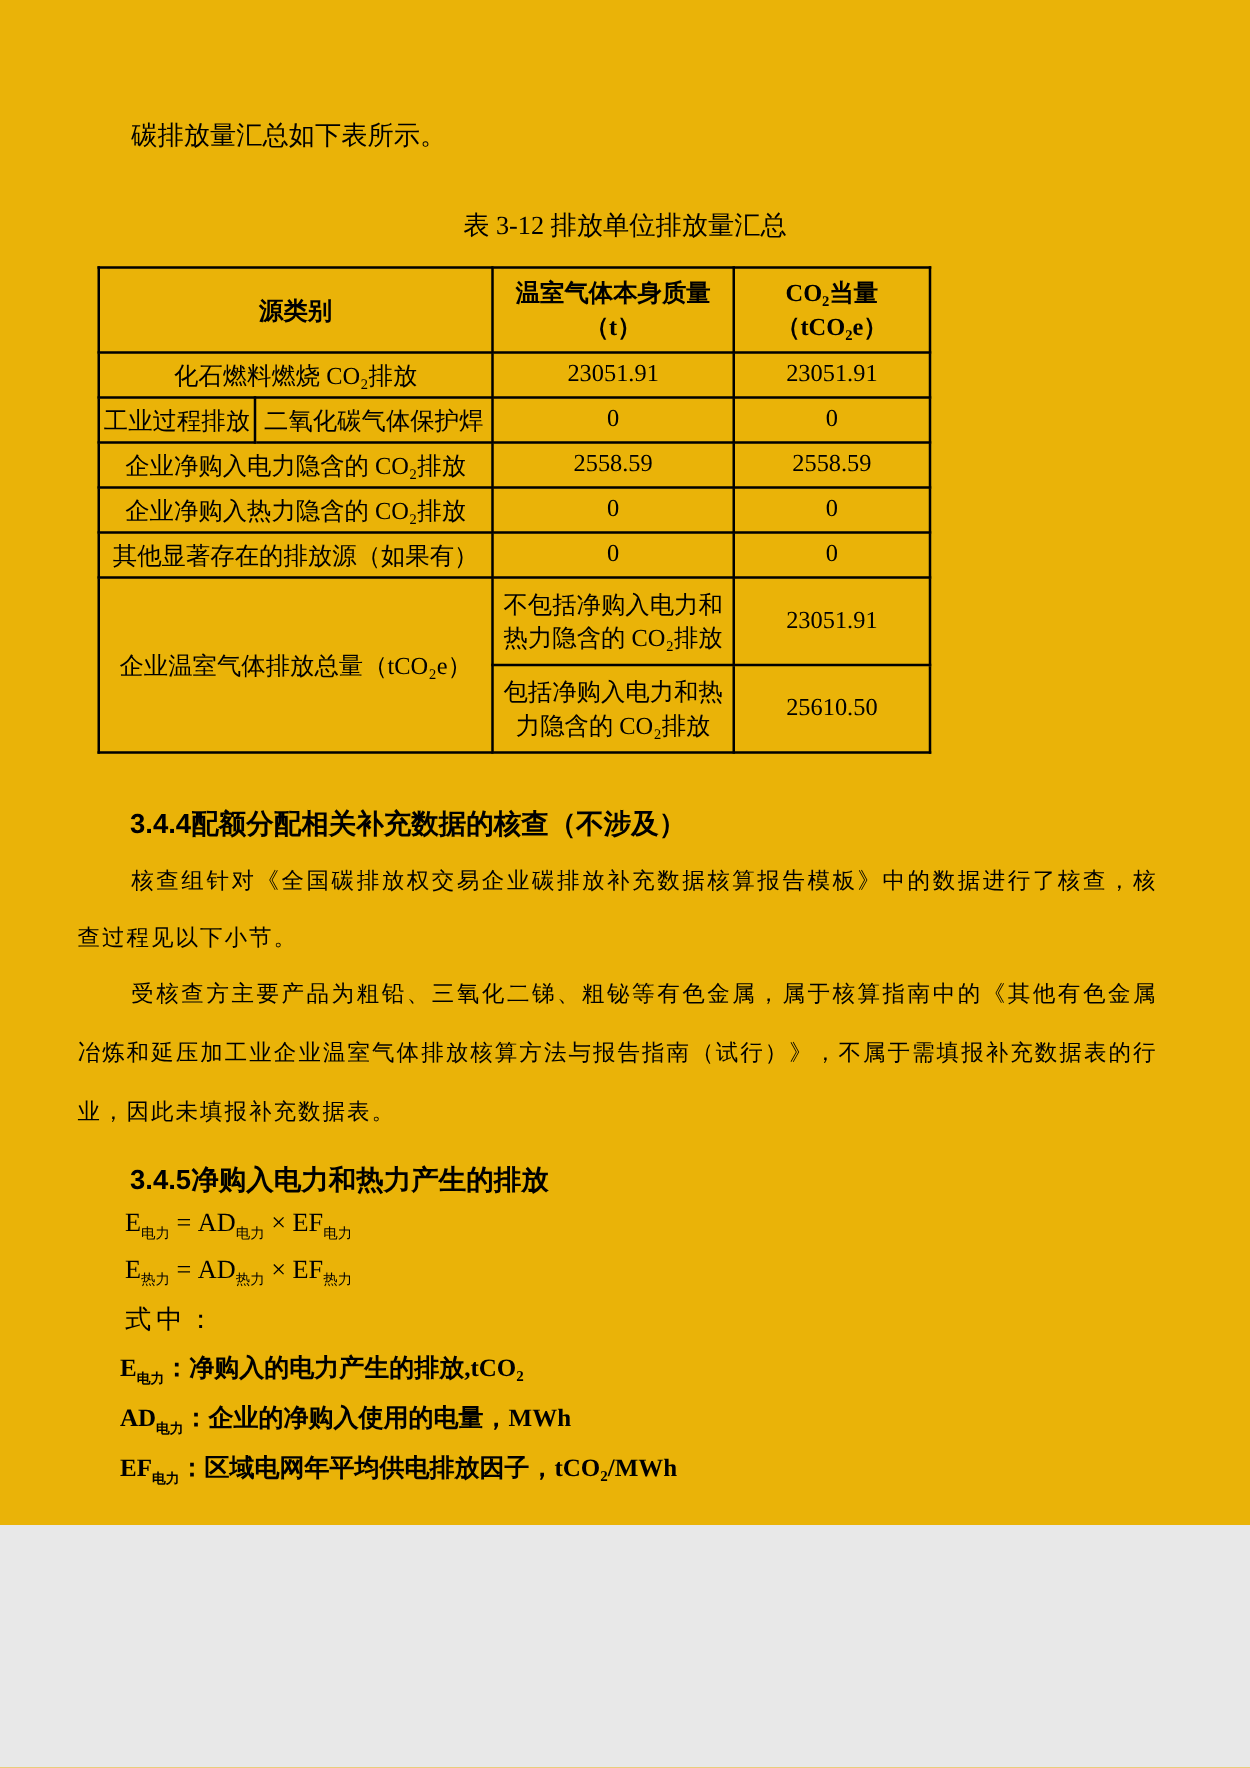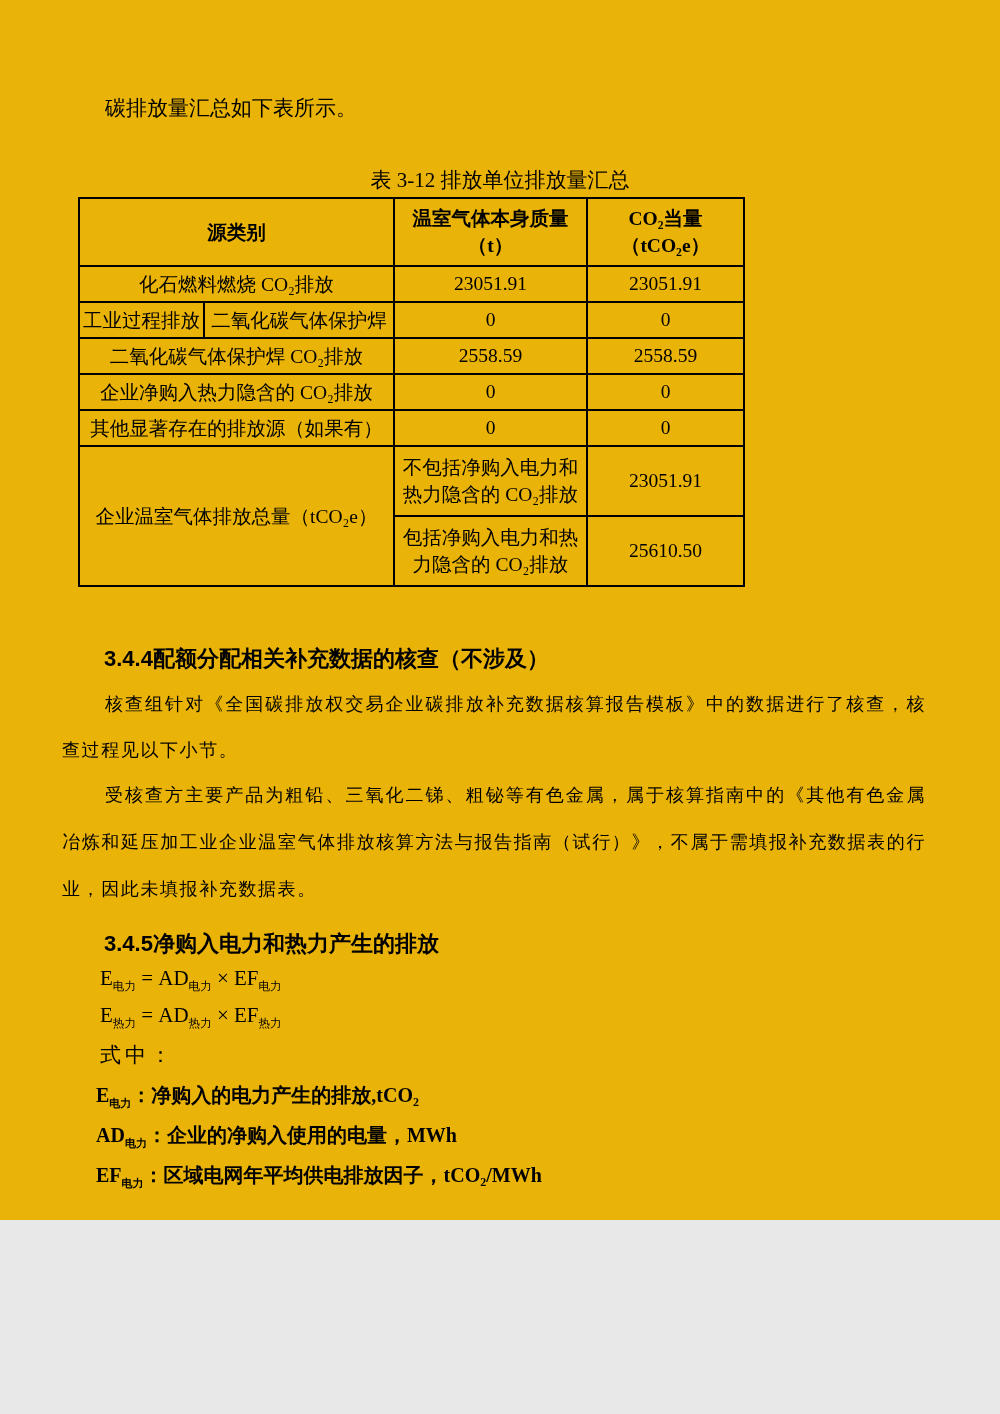--- a/index.html
+++ b/index.html
@@ -23,21 +23,21 @@
   }
 
   
   .caption {
     top: 166px; left: 0; width: 1000px;
     text-align: center;
     font-size: 21px;
   }
 
   
-  .tbl-wrap { top: 197px; left: 78px; }
+  .tbl-wrap { top: 213px; left: 78px; }
   table.emissions {
     border-collapse: collapse;
     table-layout: fixed;
     width: 665px;
   }
   table.emissions td {
     border: 2px solid #000;
     text-align: center;
     vertical-align: middle;
     font-size: 19.5px;
@@ -134,21 +134,21 @@
         <td class="num">23051.91</td>
         <td class="num">23051.91</td>
       </tr>
       <tr class="std">
         <td>工业过程排放</td>
         <td>二氧化碳气体保护焊</td>
         <td class="num">0</td>
         <td class="num">0</td>
       </tr>
       <tr class="std">
-        <td colspan="2">二氧化碳气体保护焊 CO₂排放</td>
+        <td colspan="2">企业净购入电力隐含的 CO₂排放</td>
         <td class="num">2558.59</td>
         <td class="num">2558.59</td>
       </tr>
       <tr class="std">
         <td colspan="2">企业净购入热力隐含的 CO₂排放</td>
         <td class="num">0</td>
         <td class="num">0</td>
       </tr>
       <tr class="std">
         <td colspan="2">其他显著存在的排放源（如果有）</td>

